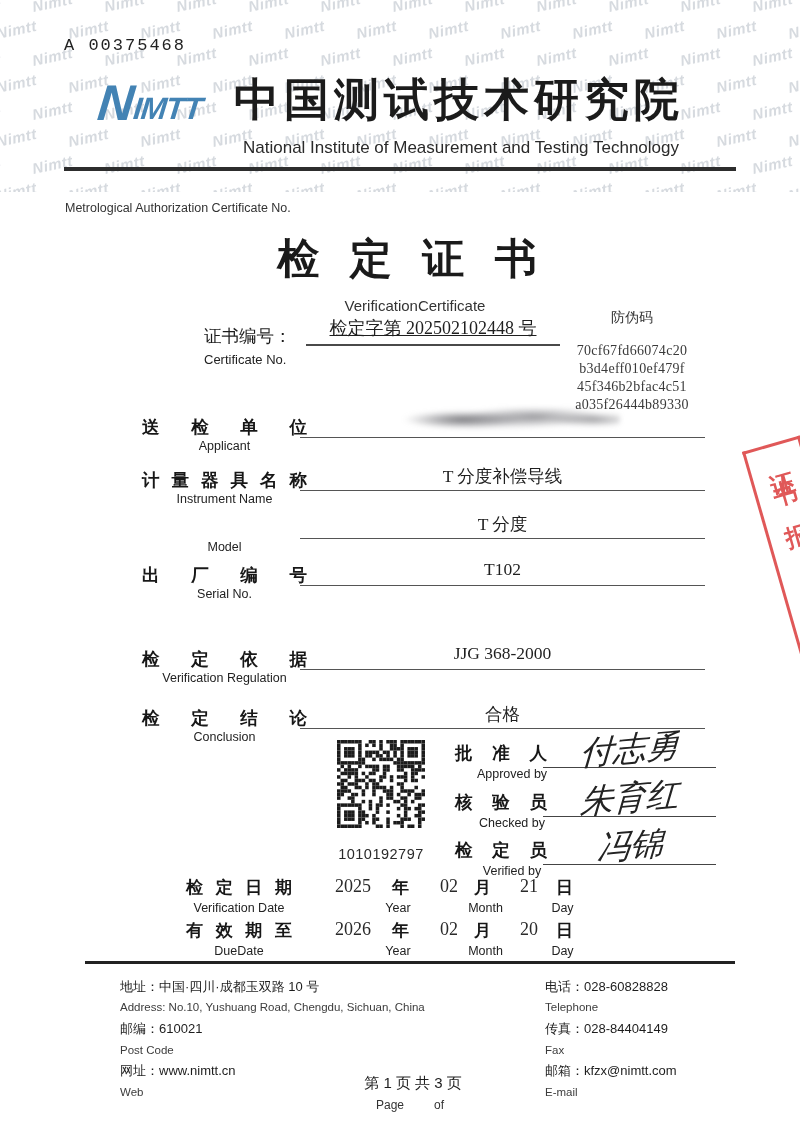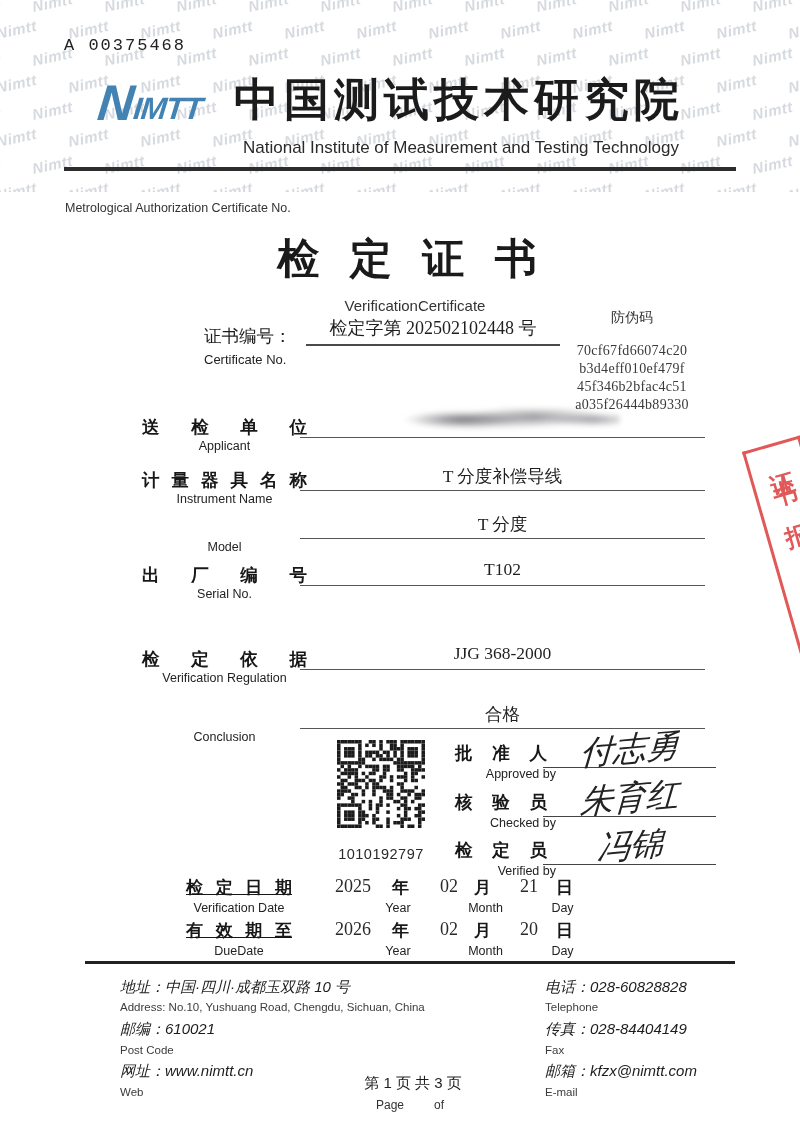--- a/index.html
+++ b/index.html
@@ -30,21 +30,21 @@
   .auth-cn{position:absolute;left:65px;top:180px;font-size:14.5px;color:#222;
            font-family:"Liberation Serif","DejaVu Serif",serif;}
   .auth-en{position:absolute;left:65px;top:201px;font-size:12.5px;color:#333;}
 
   .cert-title{position:absolute;left:0;top:231px;width:824px;text-align:center;font-size:42px;
               font-weight:700;letter-spacing:10px;color:#1a1a1a;}
   .cert-title-en{position:absolute;left:0;top:297px;width:830px;text-align:center;font-size:15px;color:#333;}
 
   .certno-label{position:absolute;left:204px;top:324px;font-size:17.5px;font-weight:400;}
   .certno-value{position:absolute;left:306px;top:316px;width:254px;height:28px;text-align:center;
-                border-bottom:2px solid #4a4a4a;font-size:18px;color:#1f1f1f;}
+                border-bottom:2px solid #4a4a4a;font-size:18px;color:#1f1f1f;text-decoration:underline;}
   .certno-en{position:absolute;left:204px;top:352px;font-size:13px;color:#222;}
 
   .afc{position:absolute;left:556px;top:309px;width:152px;text-align:center;}
   .afc .lbl{font-size:14px;color:#333;margin-bottom:15px;}
   .afc .code{font-family:"Liberation Serif","DejaVu Serif",serif;font-size:14px;line-height:18px;
              color:#3a3a3a;letter-spacing:.3px;}
 
   .frow{position:absolute;left:0;width:800px;height:54px;}
   .frow .lcn{position:absolute;left:142px;top:0;width:165px;font-size:17.5px;font-weight:600;
              text-align:justify;text-align-last:justify;color:#171717;}
@@ -58,36 +58,36 @@
             radial-gradient(55px 9px at 88% 55%, rgba(100,100,105,.6), transparent 80%),
             radial-gradient(100px 11px at 45% 60%, rgba(150,150,155,.45), transparent 85%);
           filter:blur(2.5px);}
 
   .qr{position:absolute;left:337px;top:740px;width:88px;height:88px;}
   .qr-num{position:absolute;left:321px;top:846px;width:120px;text-align:center;font-size:14.5px;
           letter-spacing:.5px;color:#2a2a2a;}
 
   .srow .lcn{position:absolute;left:455px;width:92px;font-size:17.5px;font-weight:600;
              text-align:justify;text-align-last:justify;color:#171717;}
-  .srow .len{position:absolute;left:448px;width:108px;text-align:right;font-size:12.5px;color:#222;}
+  .srow .len{position:absolute;left:458px;width:108px;text-align:center;font-size:12.5px;color:#222;}
   .sline{position:absolute;left:543px;width:173px;height:32px;border-bottom:1.6px solid #444;
          text-align:center;overflow:visible;}
   .sig{display:inline-block;font-family:"Liberation Serif","DejaVu Serif",serif;font-style:italic;
        font-size:33px;color:#232323;transform:rotate(-5deg) skewX(-8deg);line-height:1;
        position:relative;top:-2px;}
 
   .drow .lcn{position:absolute;left:186px;width:106px;font-size:17px;font-weight:600;
-             text-align:justify;text-align-last:justify;color:#171717;text-decoration:underline;}
+             text-align:justify;text-align-last:justify;color:#171717;}
   .drow .len{position:absolute;left:168px;top:25px;width:142px;text-align:center;font-size:12.5px;color:#222;}
   .dnum{position:absolute;top:0;text-align:center;font-family:"Liberation Serif","DejaVu Serif",serif;
         font-size:18px;color:#2a2a2a;}
   .dcn{position:absolute;top:0;font-size:17px;font-weight:600;color:#171717;}
   .den{position:absolute;top:25px;text-align:center;font-size:12.5px;color:#222;}
 
-  .foot-cn{position:absolute;font-size:15px;color:#1d1d1d;font-style:italic;}
+  .foot-cn{position:absolute;font-size:13px;color:#1d1d1d;}
   .foot-en{position:absolute;font-size:11.5px;color:#3c3c3c;}
 
   .pagenum{position:absolute;left:0;top:1074px;width:826px;text-align:center;font-size:15px;color:#1d1d1d;}
   .page-en{position:absolute;top:1098px;font-size:12px;color:#333;}
 
   .stamp{position:absolute;left:742px;top:452px;width:54px;height:235px;
          border:3.5px solid rgba(224,88,88,.85);border-bottom:none;
          transform:rotate(-16deg);transform-origin:top left;
          display:flex;justify-content:center;}
   .stamp span{writing-mode:vertical-rl;text-orientation:upright;font-size:24px;letter-spacing:9px;
@@ -246,20 +246,21 @@
     <div class="lcn">出 厂 编 号</div>
     <div class="len">Serial No.</div>
     <div class="val serif">T102</div>
   </div>
   <div class="frow" style="top:647px">
     <div class="lcn">检 定 依 据</div>
     <div class="len">Verification Regulation</div>
     <div class="val serif">JJG 368-2000</div>
   </div>
   <div class="frow" style="top:706px">
+    <div class="lcn">检 定 结 论</div>
     <div class="len">Conclusion</div>
     <div class="val serif">合格</div>
   </div>
 
   <div class="qr" id="qr"><svg xmlns="http://www.w3.org/2000/svg" width="88" height="88" viewBox="0 0 88 88">
         <rect x="0.00" y="0.00" width="3.52" height="3.52" fill="#1b1b1b"></rect>
         <rect x="3.52" y="0.00" width="3.52" height="3.52" fill="#1b1b1b"></rect>
         <rect x="7.04" y="0.00" width="3.52" height="3.52" fill="#1b1b1b"></rect>
         <rect x="10.56" y="0.00" width="3.52" height="3.52" fill="#1b1b1b"></rect>
         <rect x="14.08" y="0.00" width="3.52" height="3.52" fill="#1b1b1b"></rect>

